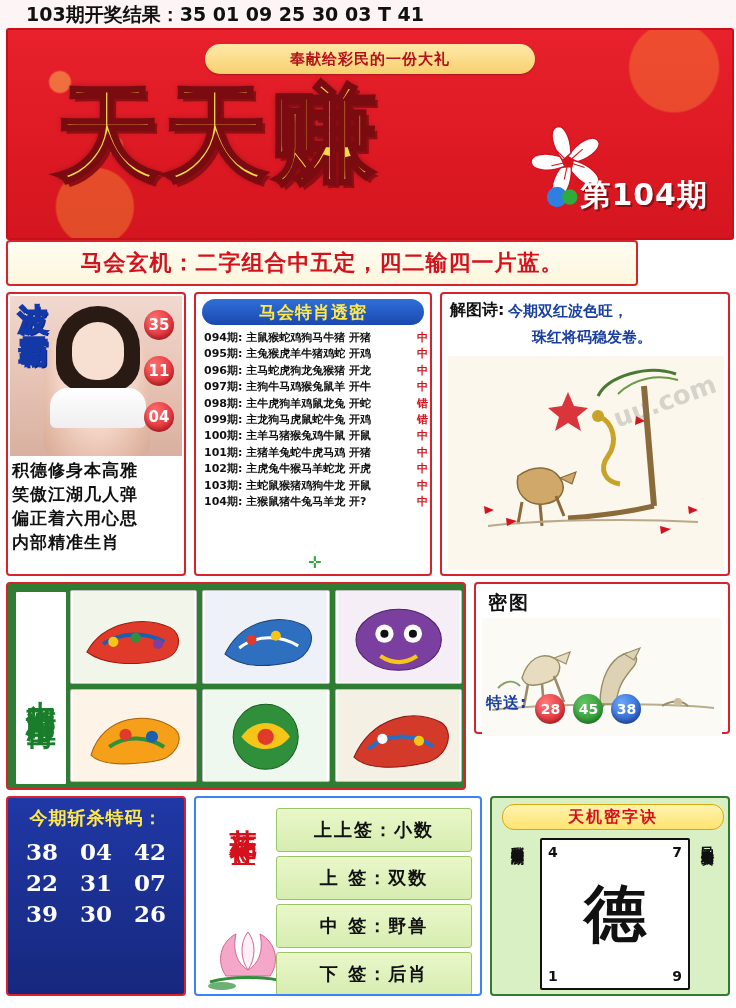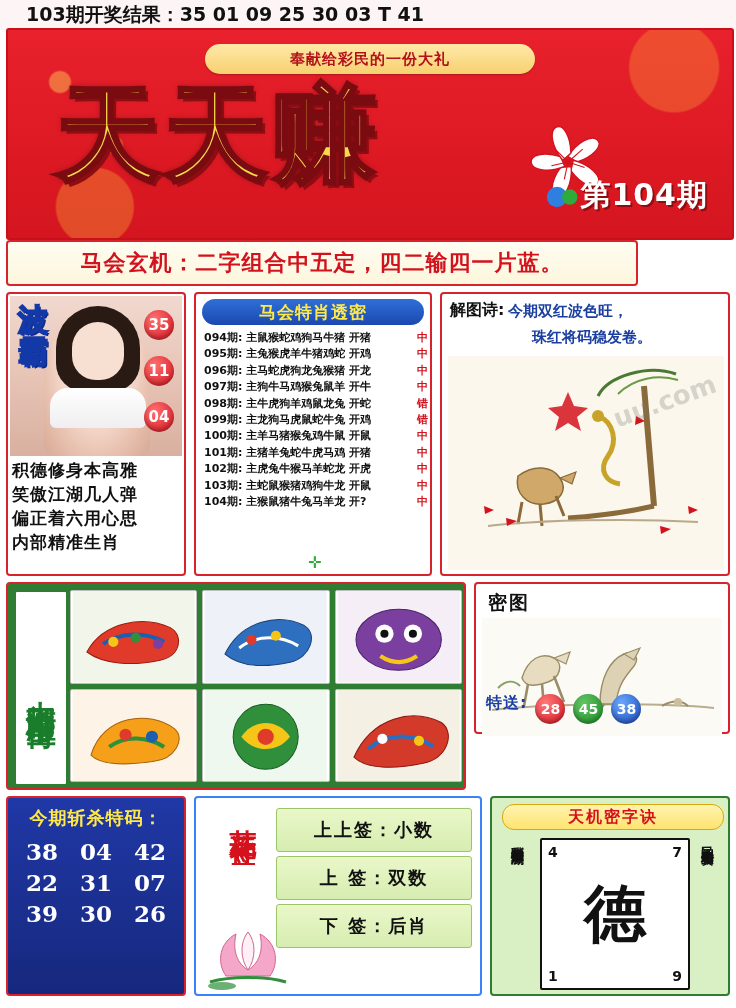--- a/index.html
+++ b/index.html
@@ -593,20 +593,21 @@
       <div class="lotus-title">莲花神签</div>
       <svg class="lotus-img" viewBox="0 0 84 92">
         <path d="M20,78 C10,64 14,44 30,36 C26,54 32,66 42,72 C52,66 58,54 54,36 C70,44 74,64 64,78 Z" fill="#f4a7c8" stroke="#d0648f"></path>
         <path d="M42,34 C34,44 34,60 42,72 C50,60 50,44 42,34 Z" fill="#fff0f6" stroke="#d0648f"></path>
         <path d="M4,84 C24,78 60,78 80,84" stroke="#2f8f3a" stroke-width="3" fill="none"></path>
         <ellipse cx="16" cy="88" rx="14" ry="4" fill="#2f8f3a" opacity=".7"></ellipse>
       </svg>
       <div class="sign-rows">
         <div class="sign-row">上上签：小数</div>
         <div class="sign-row">上  签：双数</div>
+        <div class="sign-row">中  签：野兽</div>
         <div class="sign-row">下  签：后肖</div>
       </div>
     </div>
 
     <div class="panel de-panel">
       <div class="de-title">天机密字诀</div>
       <div class="de-left">精彩生活那刺激</div>
       <div class="de-right">民间小赌和集资</div>
       <div class="de-box">
         <span class="de-corner c-tl">4</span>

